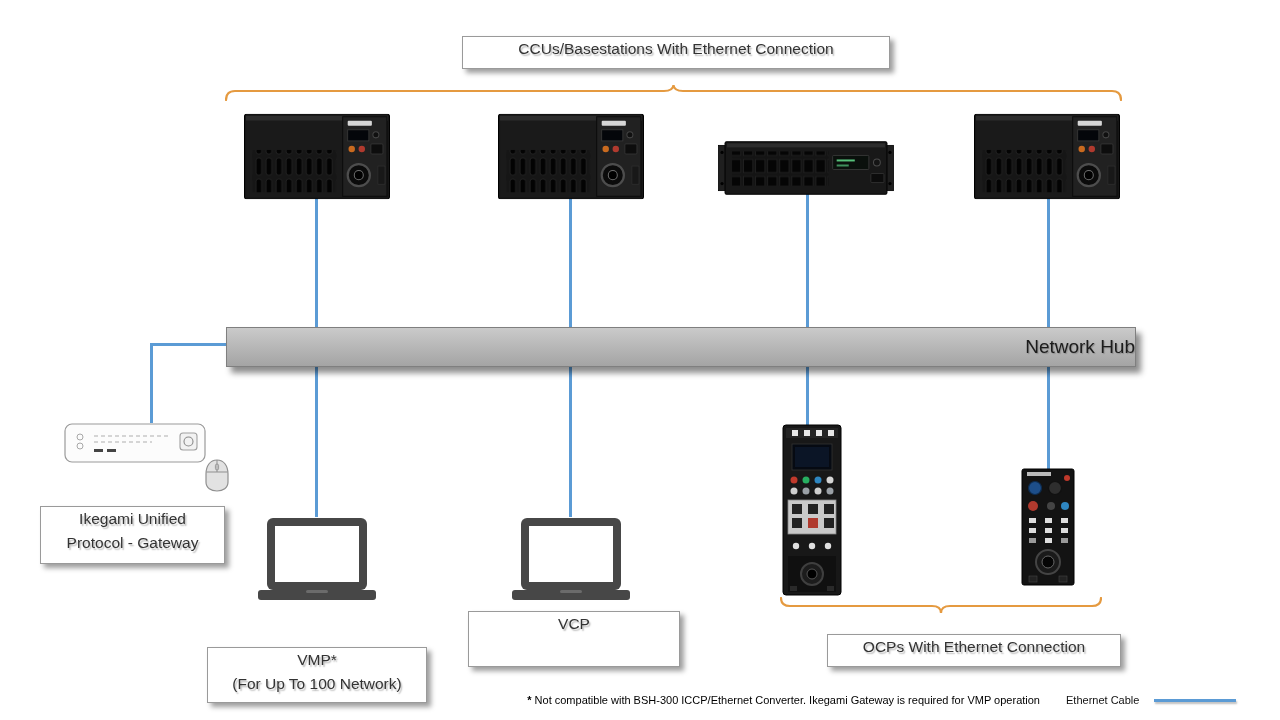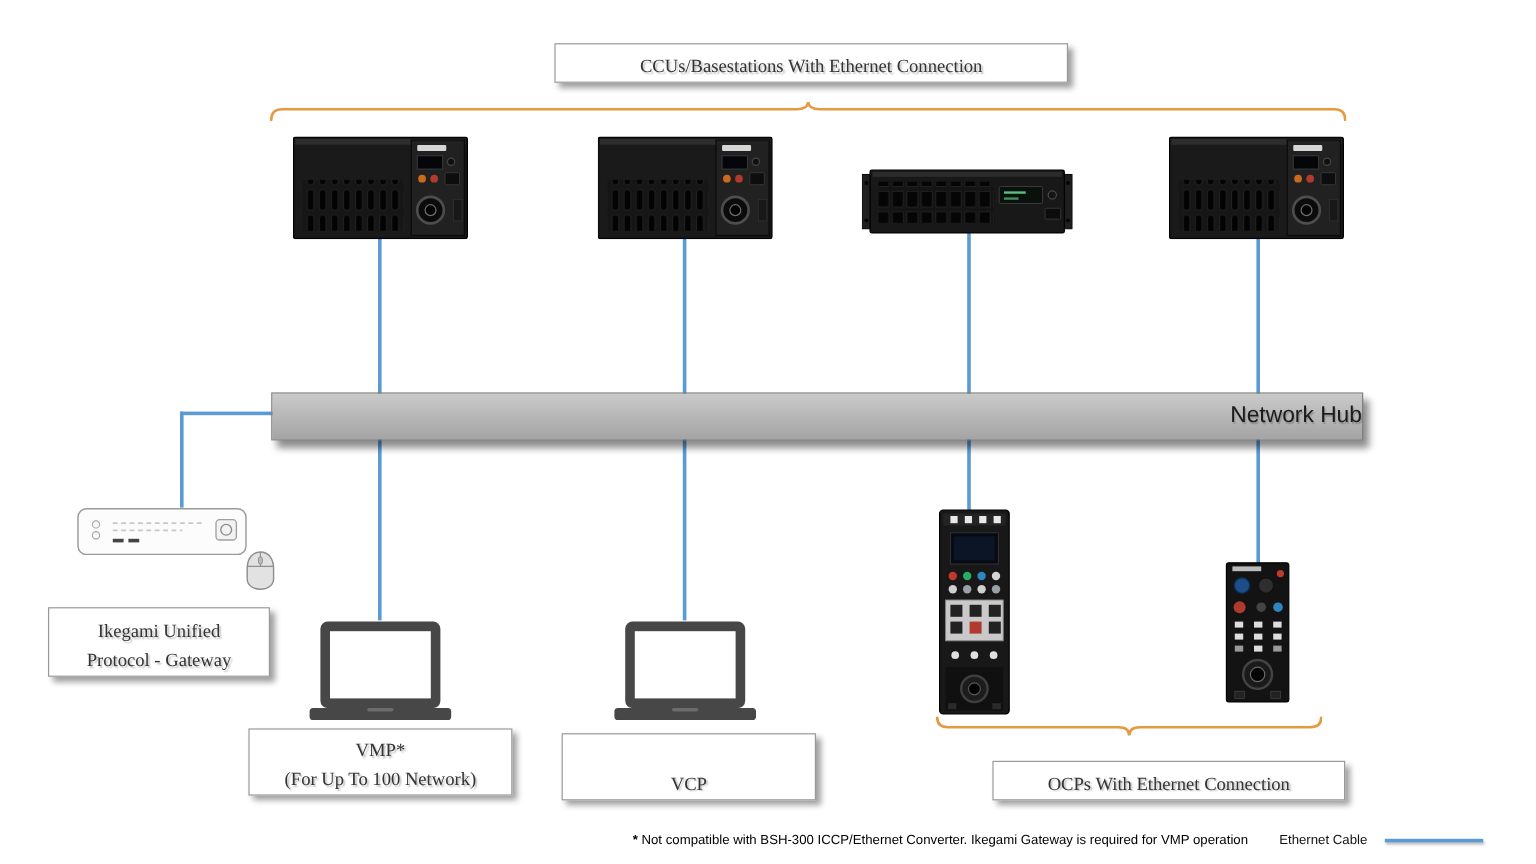--- a/index.html
+++ b/index.html
@@ -23,23 +23,22 @@
 
   
   .label-box {
     position: absolute;
     background: #ffffff;
     border: 1px solid #9a9a9a;
     box-shadow: 4px 4px 5px rgba(0,0,0,0.38);
     display: flex;
     flex-direction: column;
     align-items: center;
-    justify-content: flex-end;
+    justify-content: flex-start;
     text-align: center;
-    font-family: Liberation Serif, serif;
   }
   .label-box .line {
     font-size: 15.5px;
     line-height: 24px;
     color: #333333;
     text-shadow: 1.5px 1.5px 1.5px #bdbdbd;
     white-space: nowrap;
   }
   .title-box .line { font-size: 15.5px; }
 
@@ -267,21 +266,21 @@
     <span class="line">Protocol - Gateway</span>
   </div>
 
   <svg class="abs" style="left:256px; top:516px" width="122" height="88" viewBox="0 0 122 88">
     <use href="#sym-laptop" width="100%" height="100%"></use>
   </svg>
   <svg class="abs" style="left:510px; top:516px" width="122" height="88" viewBox="0 0 122 88">
     <use href="#sym-laptop" width="100%" height="100%"></use>
   </svg>
 
-  <div class="label-box" style="left:207px; top:607px; width:218px; height:54px">
+  <div class="label-box" style="left:207px; top:647px; width:218px; height:54px">
     <span class="line">VMP*</span>
     <span class="line">(For Up To 100 Network)</span>
   </div>
   <div class="label-box" style="left:468px; top:611px; width:210px; height:54px">
     <span class="line">VCP</span>
   </div>
 
   <svg class="abs" style="left:782px; top:424px" width="60" height="172" viewBox="0 0 60 172">
     <use href="#sym-ocp-large" width="100%" height="100%"></use>
   </svg>

